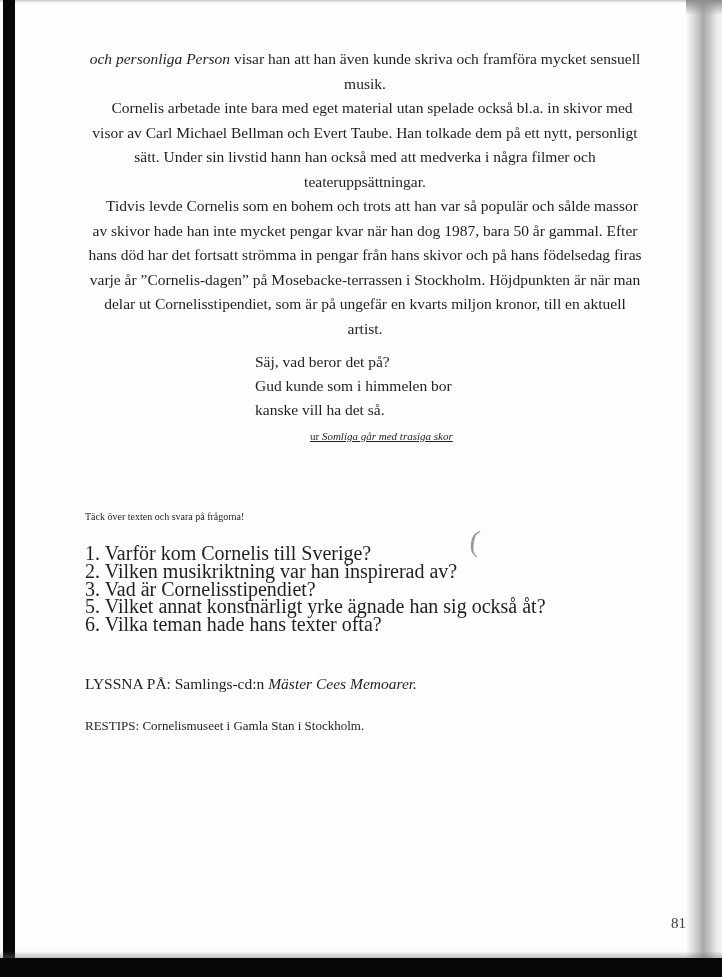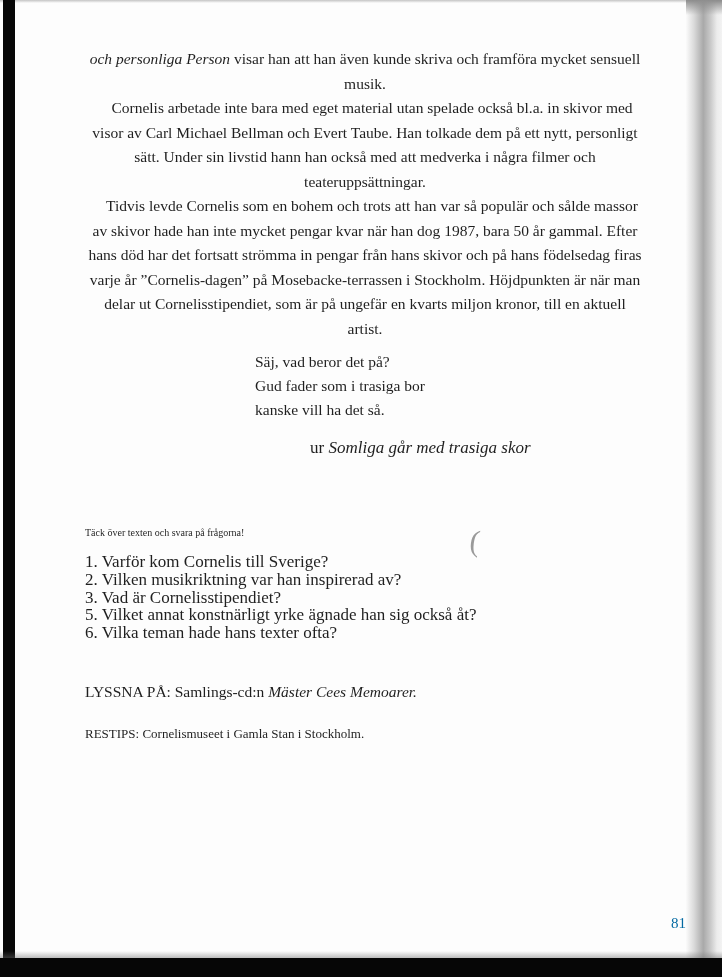--- a/index.html
+++ b/index.html
@@ -48,28 +48,28 @@
     font-size:30px; color:#9a9a9a; transform:rotate(7deg);
     z-index:2;
   }
   
   .content {
     position:absolute; left:85px; top:47px; width:560px; z-index:2;
   }
   p.body { font-size:15.5px; line-height:24.5px; text-align:center; }
   p.indent { text-indent:14px; }
   .poem { margin:9px 0 0 170px; font-size:15.5px; line-height:24px; }
-  .poem-attrib { margin:16px 0 0 225px; font-size:17px; }
+  .poem-attrib { margin:8px 0 0 225px; font-size:11px;text-decoration:underline; }
   .instruction { margin-top:64px; font-size:10px; line-height:21px; }
-  .questions { margin-top:10px; font-size:17px; line-height:17.8px; }
+  .questions { margin-top:18px; font-size:20px; line-height:17.8px; }
   .listen { margin-top:40px; font-size:15.5px; line-height:20px; }
   .restips { margin-top:22px; font-size:13px; line-height:20px; }
   .page-number {
     position:absolute; left:671px; top:915px;
-    font-size:15px; color:#0369a1; z-index:4;
+    font-size:15px; color:#404040; z-index:4;
   }
 </style>
 </head>
 <body>
 
 <div class="scan">
 
   <div class="edge-top"></div>
   <div class="edge-right"></div>
   <div class="corner-tr"></div>
@@ -79,21 +79,21 @@
   <div class="content">
 
     <p class="body"><em>och personliga Person</em><span> visar han att han även kunde skriva och framföra mycket sensuell musik.</span></p>
 
     <p class="body indent">Cornelis arbetade inte bara med eget material utan spelade också bl.a. in skivor med visor av Carl Michael Bellman och Evert Taube. Han tolkade dem på ett nytt, personligt sätt. Under sin livstid hann han också med att medverka i några filmer och teateruppsättningar.</p>
 
     <p class="body indent">Tidvis levde Cornelis som en bohem och trots att han var så populär och sålde massor av skivor hade han inte mycket pengar kvar när han dog 1987, bara 50 år gammal. Efter hans död har det fortsatt strömma in pengar från hans skivor och på hans födelsedag firas varje år ”Cornelis-dagen” på Mosebacke-terrassen i Stockholm. Höjdpunkten är när man delar ut Cornelisstipendiet, som är på ungefär en kvarts miljon kronor, till en aktuell artist.</p>
 
     <div class="poem">
       <div class="poem-line">Säj, vad beror det på?</div>
-      <div class="poem-line">Gud fader som i trasiga bor</div>
+      <div class="poem-line">Gud kunde som i himmelen bor</div>
       <div class="poem-line">kanske vill ha det så.</div>
     </div>
     <div class="poem-attrib"><span>ur </span><em>Somliga går med trasiga skor</em></div>
 
     <p class="instruction">Täck över texten och svara på frågorna!</p>
 
     <div class="questions">
       <div class="question">1. Varför kom Cornelis till Sverige?</div>
       <div class="question">2. Vilken musikriktning var han inspirerad av?</div>
       <div class="question">3. Vad är Cornelisstipendiet?</div>

